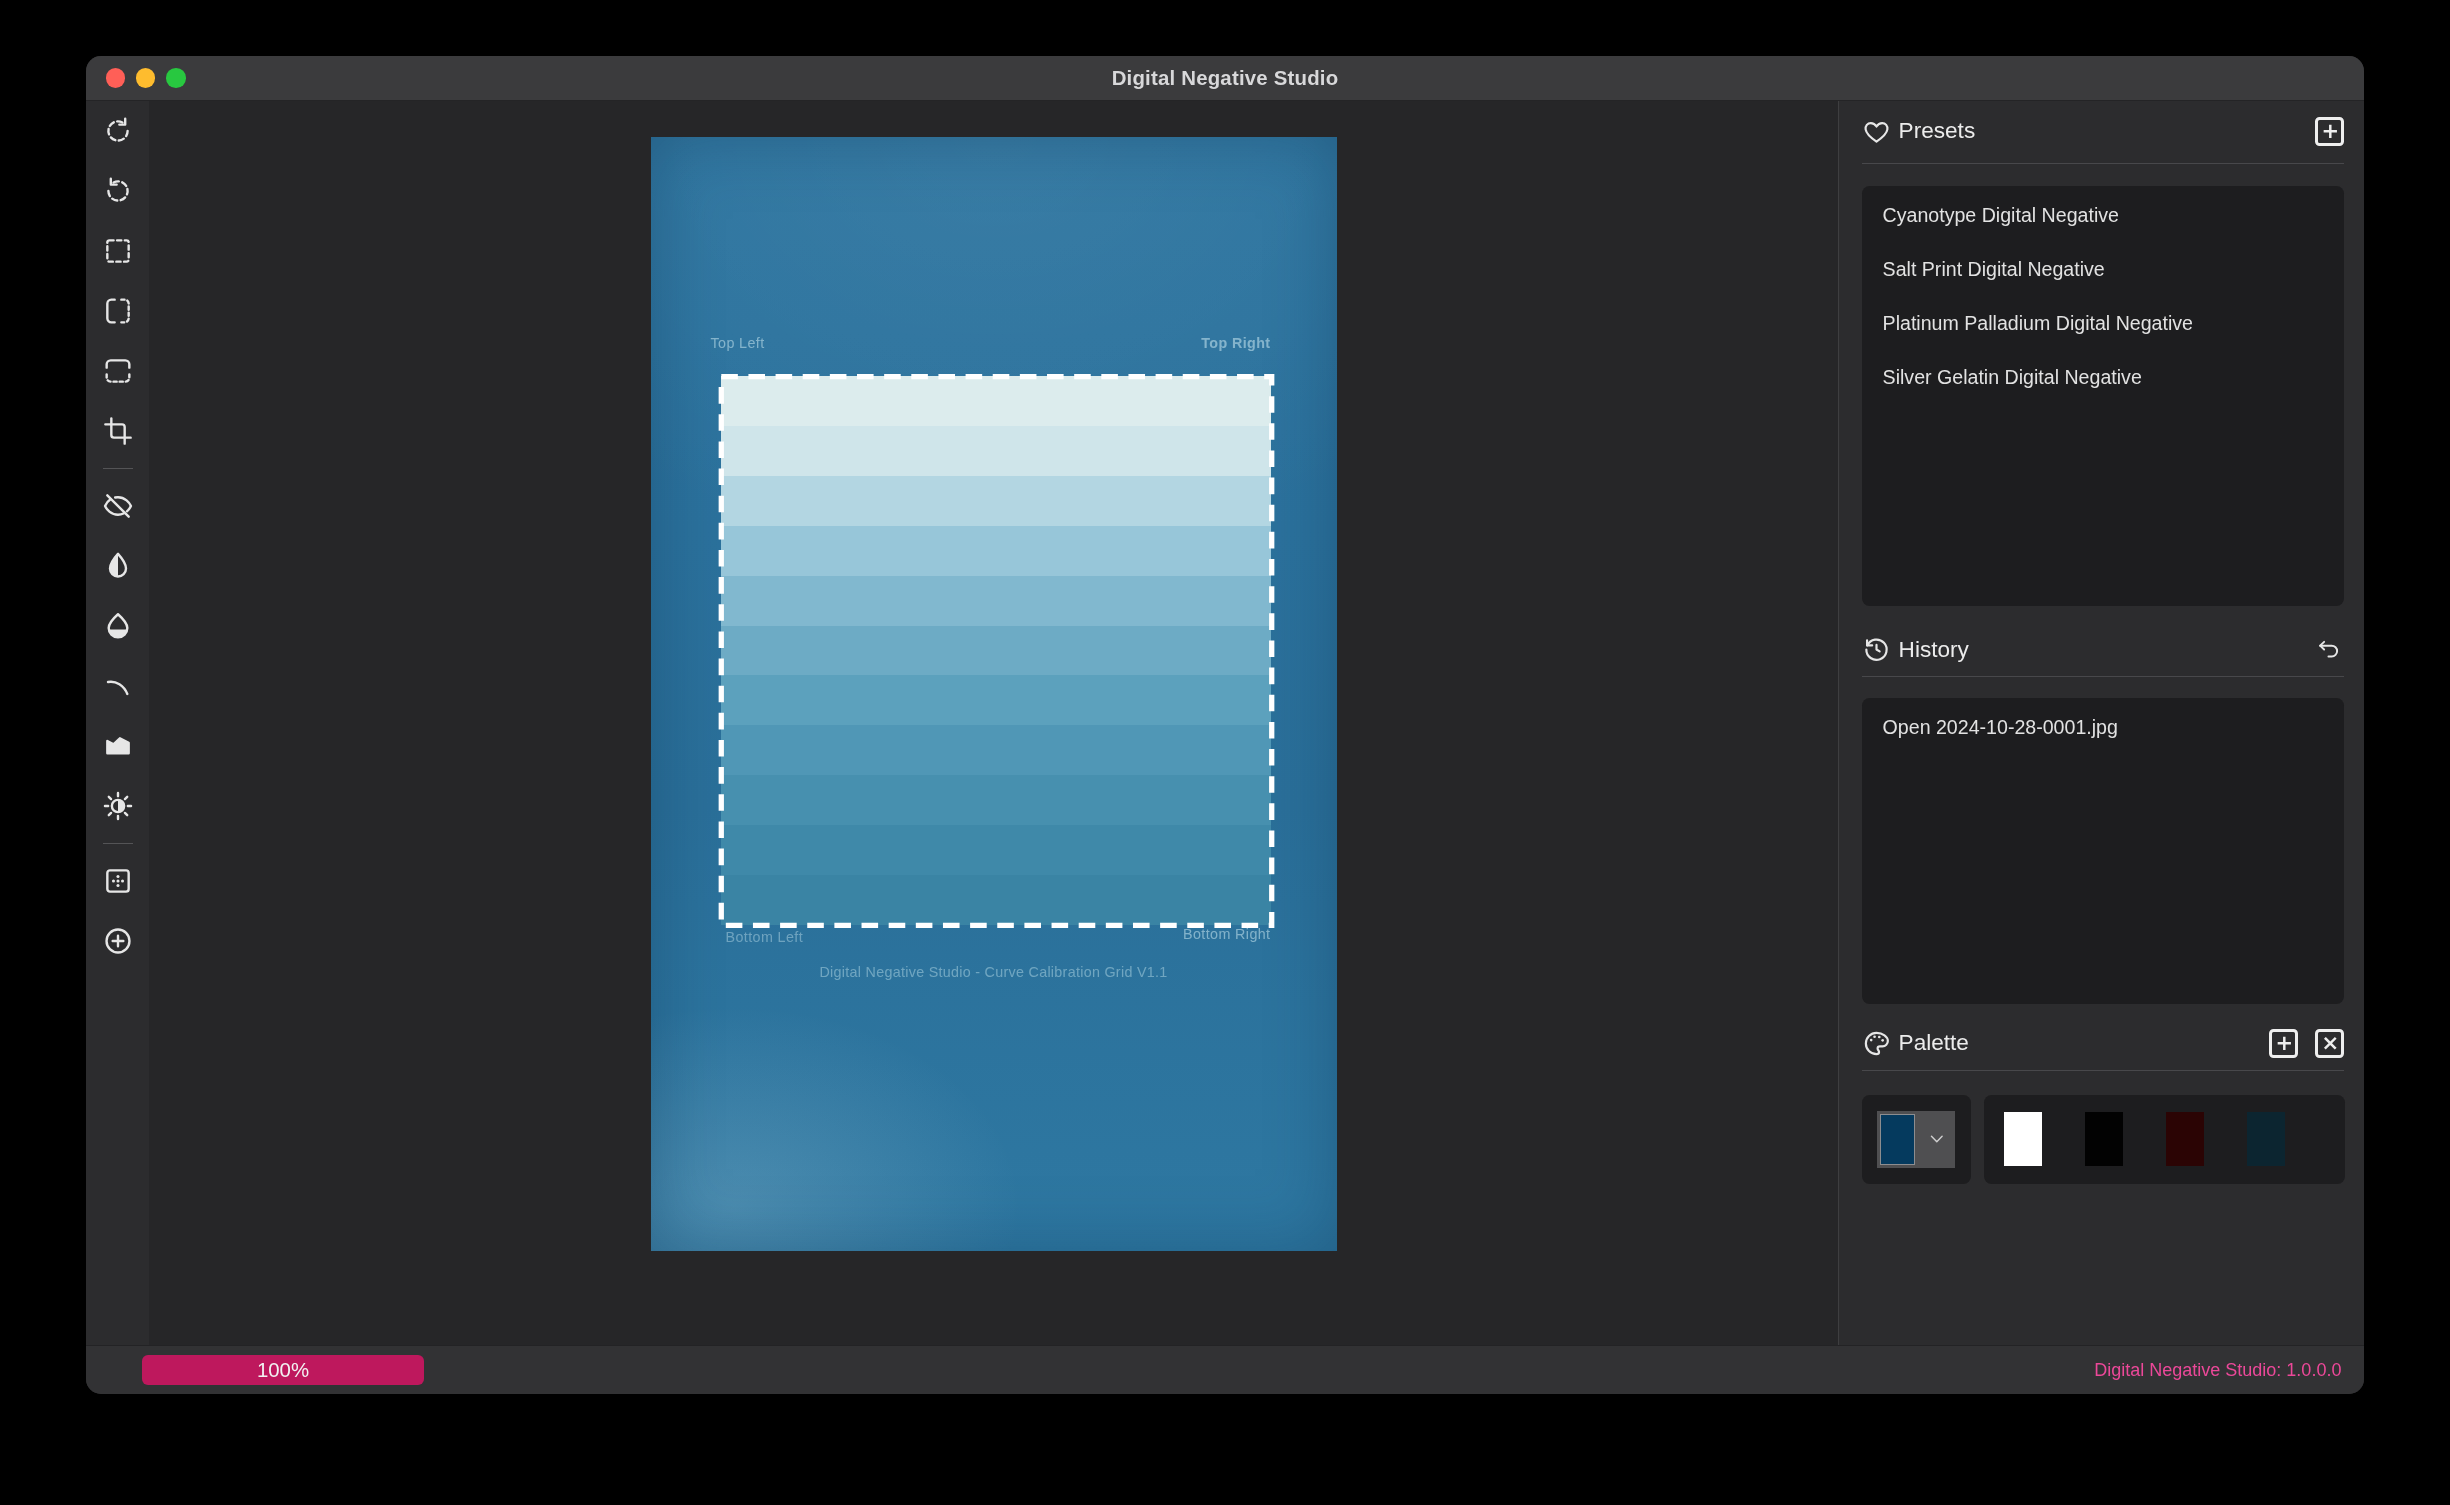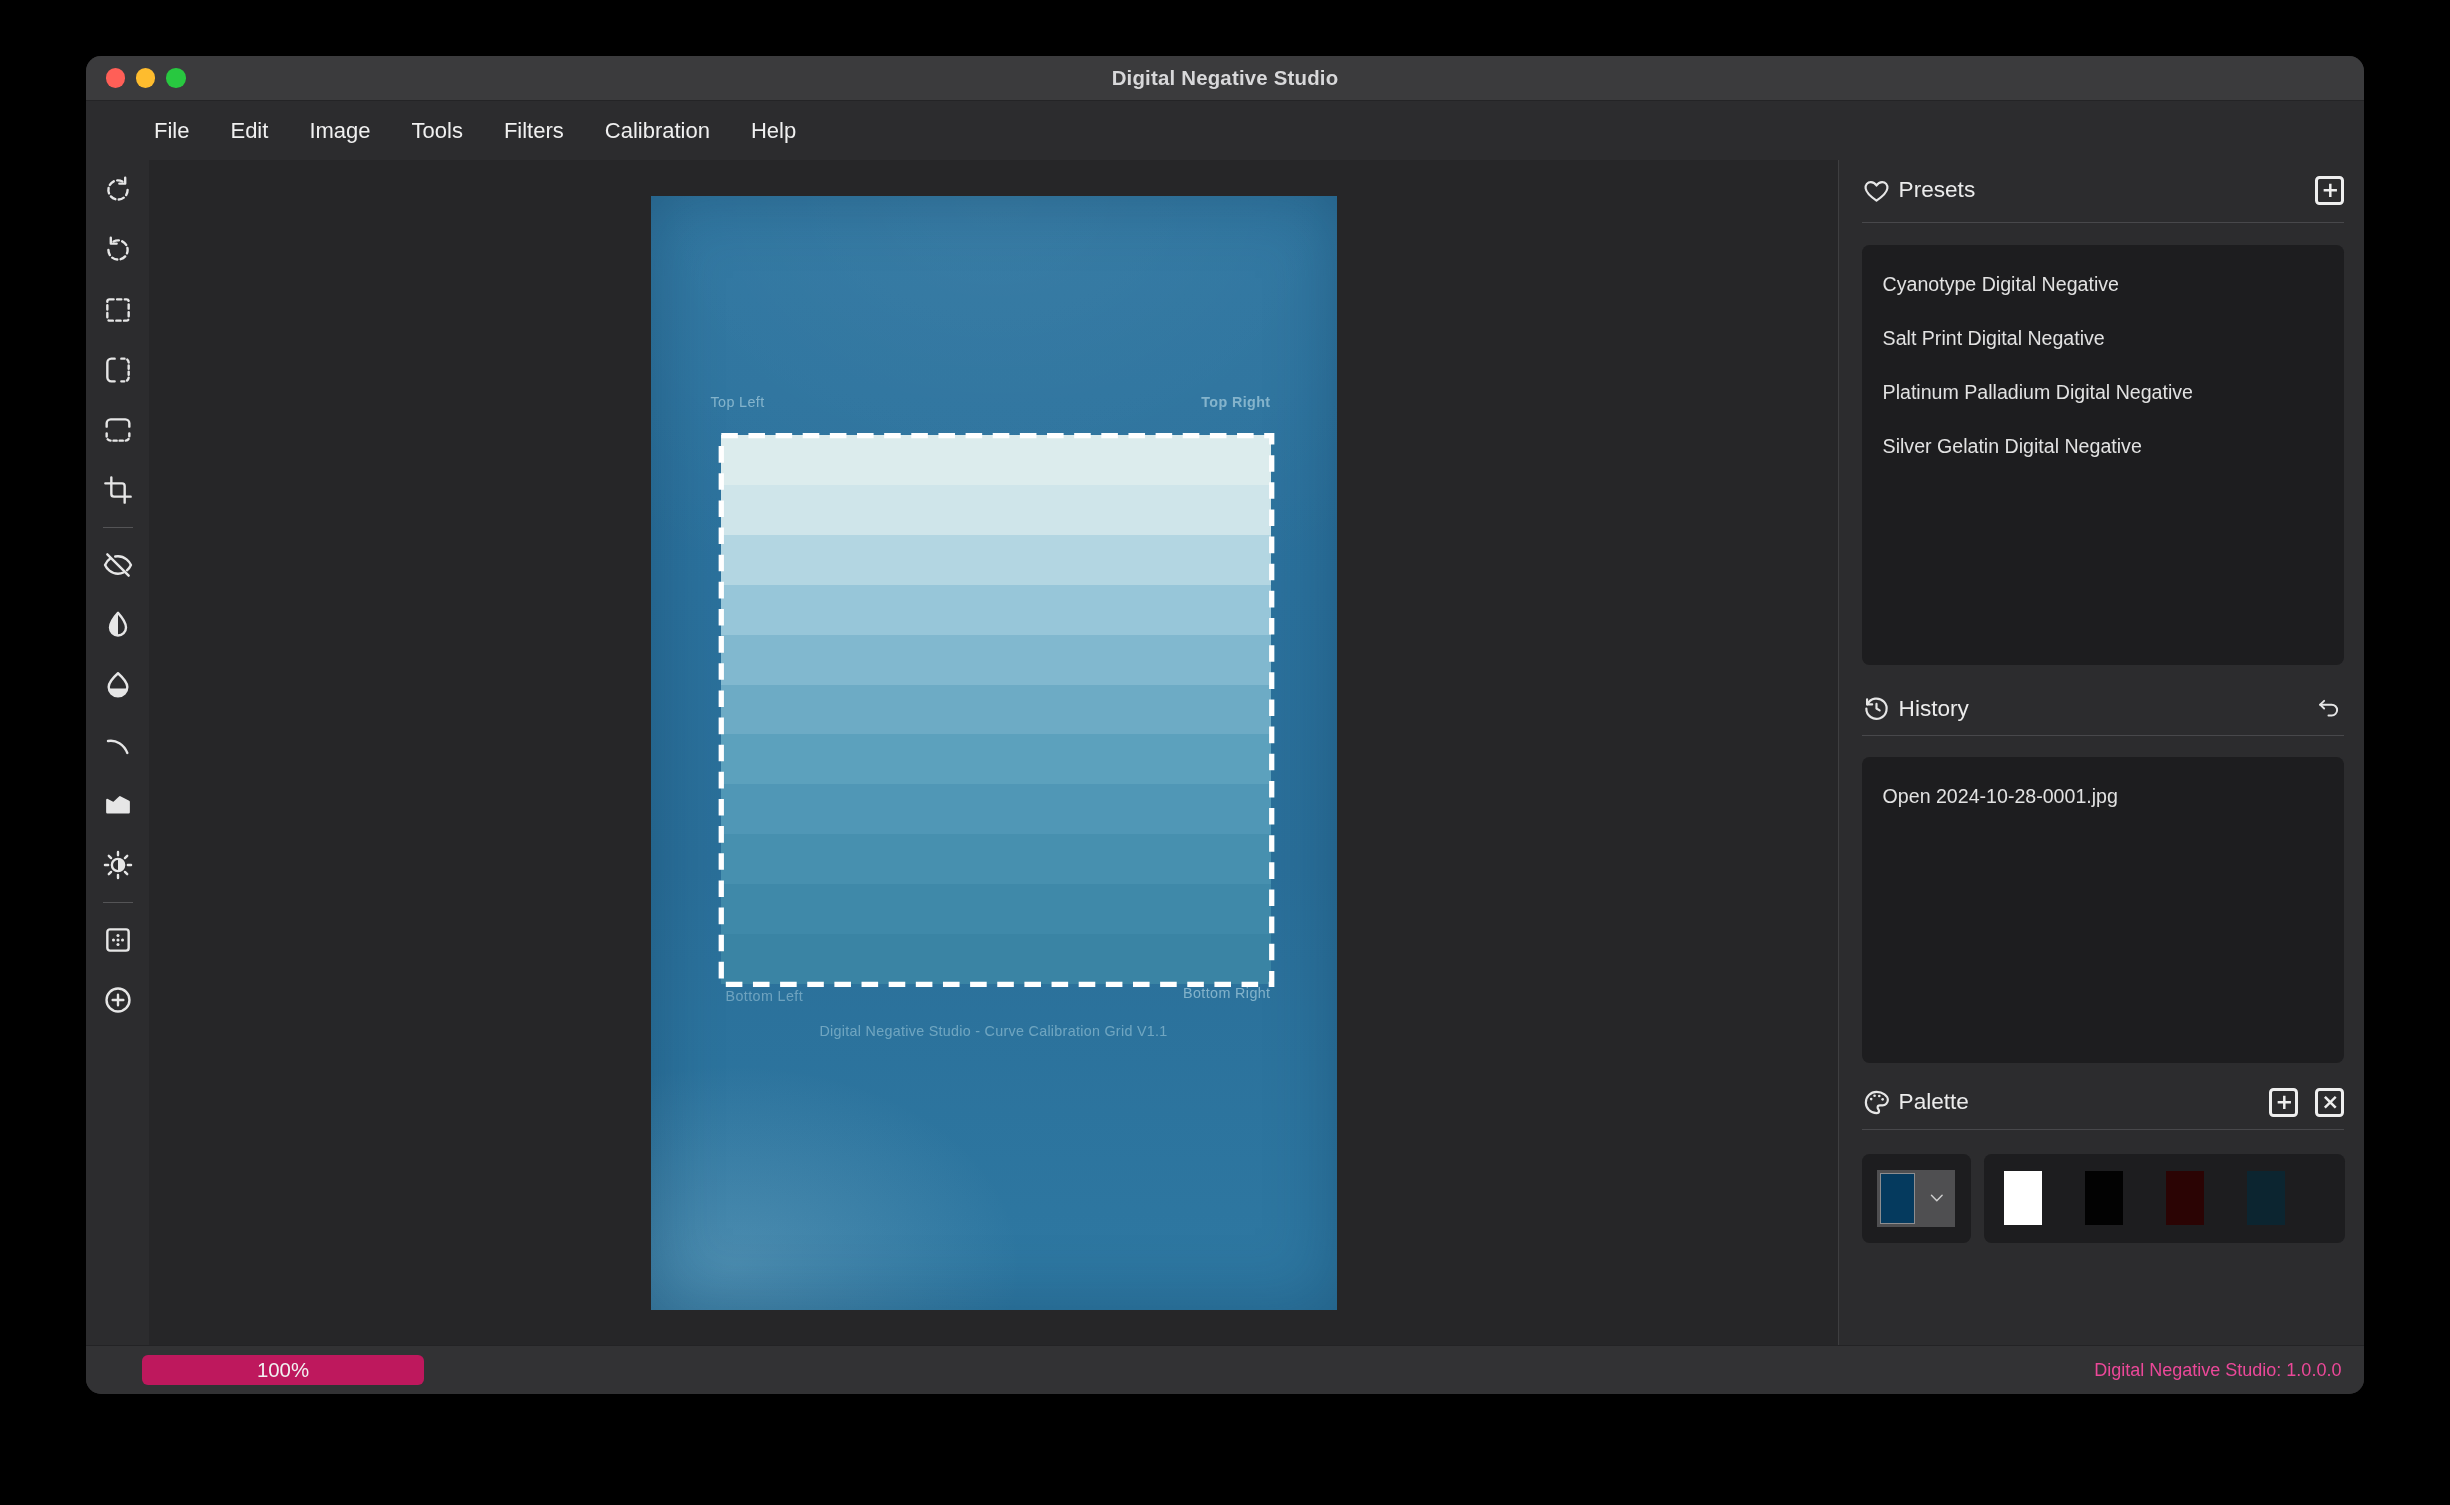--- a/index.html
+++ b/index.html
@@ -84,21 +84,21 @@
   .sq-btn{
     width:29px;height:29px;box-sizing:border-box;border:3px solid #eeeeee;border-radius:4.5px;
     background:none;display:flex;align-items:center;justify-content:center;padding:0;color:#eeeeee;
   }
   .sq-btn svg{width:16.6px;height:16.6px;display:block;}
   .icon-btn{background:none;border:none;padding:0;width:30px;height:30px;
     display:flex;align-items:center;justify-content:center;color:#eeeeee;}
   .icon-btn svg{width:26px;height:26px;display:block;}
   .panel-divider{height:1.5px;background:#48484b;margin-top:12px;}
   .listbox{
-    background:#1d1d1f;border-radius:7.5px;padding-top:12px;box-sizing:border-box;overflow:hidden;
+    background:#1d1d1f;border-radius:7.5px;padding-top:2px;box-sizing:border-box;overflow:hidden;
   }
   .listbox ul{list-style:none;margin:0;padding:0;}
   .list-item{height:54px;display:flex;align-items:center;padding-left:21px;
     font-size:19.6px;color:#e2e2e2;}
   #presets-box{margin-top:22px;height:420px;}
   #history-header{margin-top:24px;}
   #history-header + .panel-divider{margin-top:6.8px;}
   #history-box{margin-top:21px;height:306px;text-align:center;}
   #presets-header{margin-top:10.6px;}
   #palette-header{margin-top:19.6px;}
@@ -137,29 +137,20 @@
 
   <div class="titlebar">
     <div class="lights">
       <span class="light" style="background: rgb(255, 95, 87);"></span>
       <span class="light" style="background: rgb(254, 188, 46);"></span>
       <span class="light" style="background: rgb(40, 200, 64);"></span>
     </div>
     <div class="win-title">Digital Negative Studio</div>
   </div>
 
-  <div class="menubar" id="menubar">
-      <div class="menu-item">File</div>
-      <div class="menu-item">Edit</div>
-      <div class="menu-item">Image</div>
-      <div class="menu-item">Tools</div>
-      <div class="menu-item">Filters</div>
-      <div class="menu-item">Calibration</div>
-      <div class="menu-item">Help</div>
-    </div>
 
   <div class="main">
 
     <div class="toolbar" id="toolbar">
         <button class="tool-btn">
           <span>
             <svg viewBox="0 0 24 24" fill="none" stroke="#e6e6e6" stroke-width="1.8" stroke-linecap="round" stroke-linejoin="round">
               <path d="M19.2 12a7.2 7.2 0 1 1-2.1-5.1" stroke-dasharray="4 2.6"></path>
               <polyline points="17.4 2.8 17.4 7.2 13 7.2"></polyline>
             </svg>

